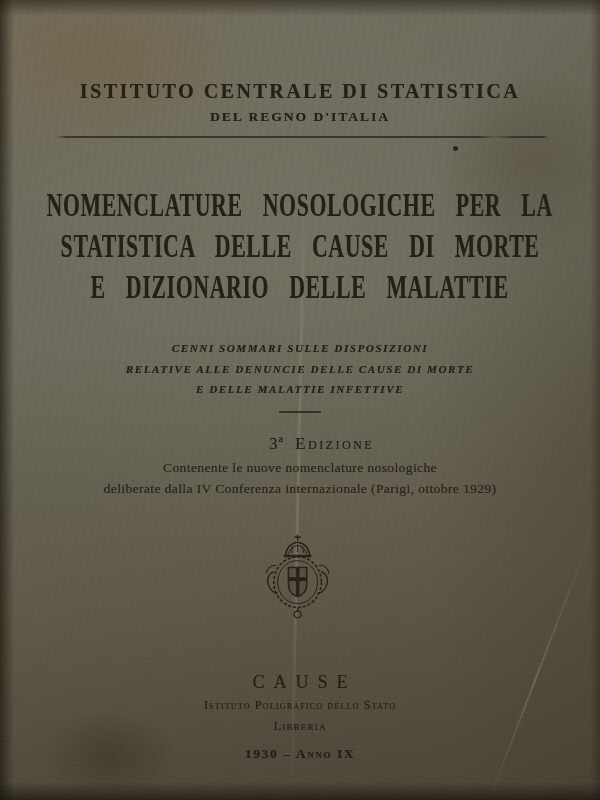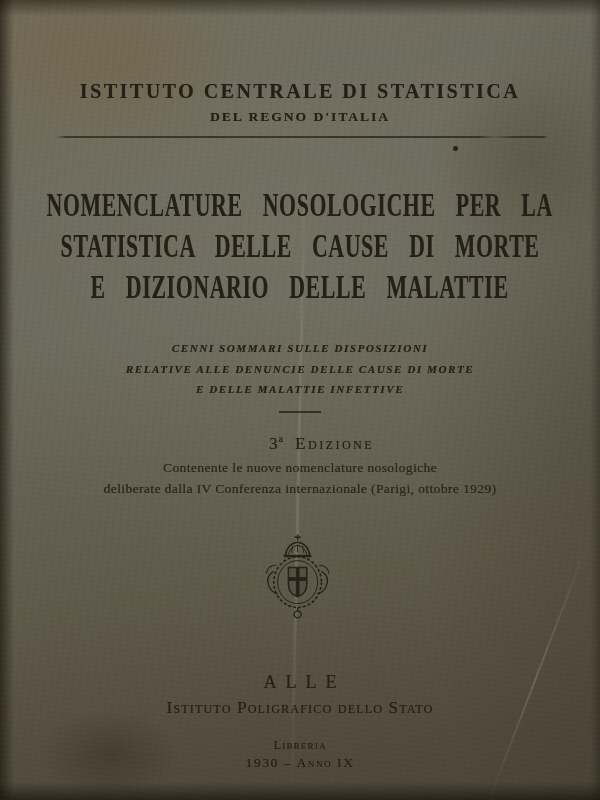--- a/index.html
+++ b/index.html
@@ -82,23 +82,23 @@
   .edition-number { font-size: 17px; }
   .edition-ordinal { font-size: 10px; vertical-align: super; }
   .edition-label { font-variant: small-caps; letter-spacing: 2.5px; margin-left: 6px; }
   .edition-note { position: absolute; top: 457px; left: 0; right: 0; text-align: center; }
   .edition-note-line { font-size: 13.5px; letter-spacing: 0.4px;
     line-height: 21px; color: #2a251c; }
   .emblem-wrap { position: absolute; top: 533px; left: 50%;
     transform: translateX(-53%); width: 80px; height: 86px; opacity: 0.88; }
   .imprint { position: absolute; top: 672px; left: 0; right: 0; text-align: center; }
   .imprint-city { font-size: 18px; letter-spacing: 9px; text-indent: 9px; }
-  .imprint-publisher { margin-top: 5px; font-variant: small-caps; font-size: 17px; letter-spacing: 1.2px; }
-  .imprint-bookshop { margin-top: 20px; font-variant: small-caps; font-size: 12.5px; letter-spacing: 1.2px; }
-  .imprint-year { margin-top: 2px; font-variant: small-caps; font-size: 13.5px; letter-spacing: 1.6px; }
+  .imprint-publisher { margin-top: 5px; font-variant: small-caps; font-size: 12px; letter-spacing: 1.2px; }
+  .imprint-bookshop { margin-top: 6px; font-variant: small-caps; font-size: 12.5px; letter-spacing: 1.2px; }
+  .imprint-year { margin-top: 12px; font-variant: small-caps; font-size: 13.5px; letter-spacing: 1.6px; font-weight: bold; }
   svg .ln { stroke: #1f1b14; fill: none; }
 </style>
 </head>
 <body>
 
 <div class="photo">
   <div class="cover"></div>
   <div class="stain stain-a"></div>
   <div class="stain stain-b"></div>
   <div class="stain stain-c"></div>
@@ -159,18 +159,18 @@
         <path d="M38,45 h24 v21 q0 13 -12 17 q-12 -4 -12 -17 z" fill="rgba(31,27,20,0.16)"></path>
         <line x1="50" y1="45" x2="50" y2="82" stroke-width="5"></line>
         <line x1="38" y1="60" x2="62" y2="60" stroke-width="5"></line>
         <line x1="50" y1="97" x2="50" y2="101.5" stroke-width="1.5"></line>
         <circle cx="50" cy="106" r="4.5" stroke-width="1.8"></circle>
       </g>
     </svg>
   </div>
 
   <div class="imprint ink">
-    <div class="imprint-city">ALLE</div>
+    <div class="imprint-city">CAUSE</div>
     <div class="imprint-publisher">Istituto Poligrafico dello Stato</div>
     <div class="imprint-bookshop">Libreria</div>
     <div class="imprint-year">1930 – Anno IX</div>
   </div>
 </div>
 
 </body></html>

